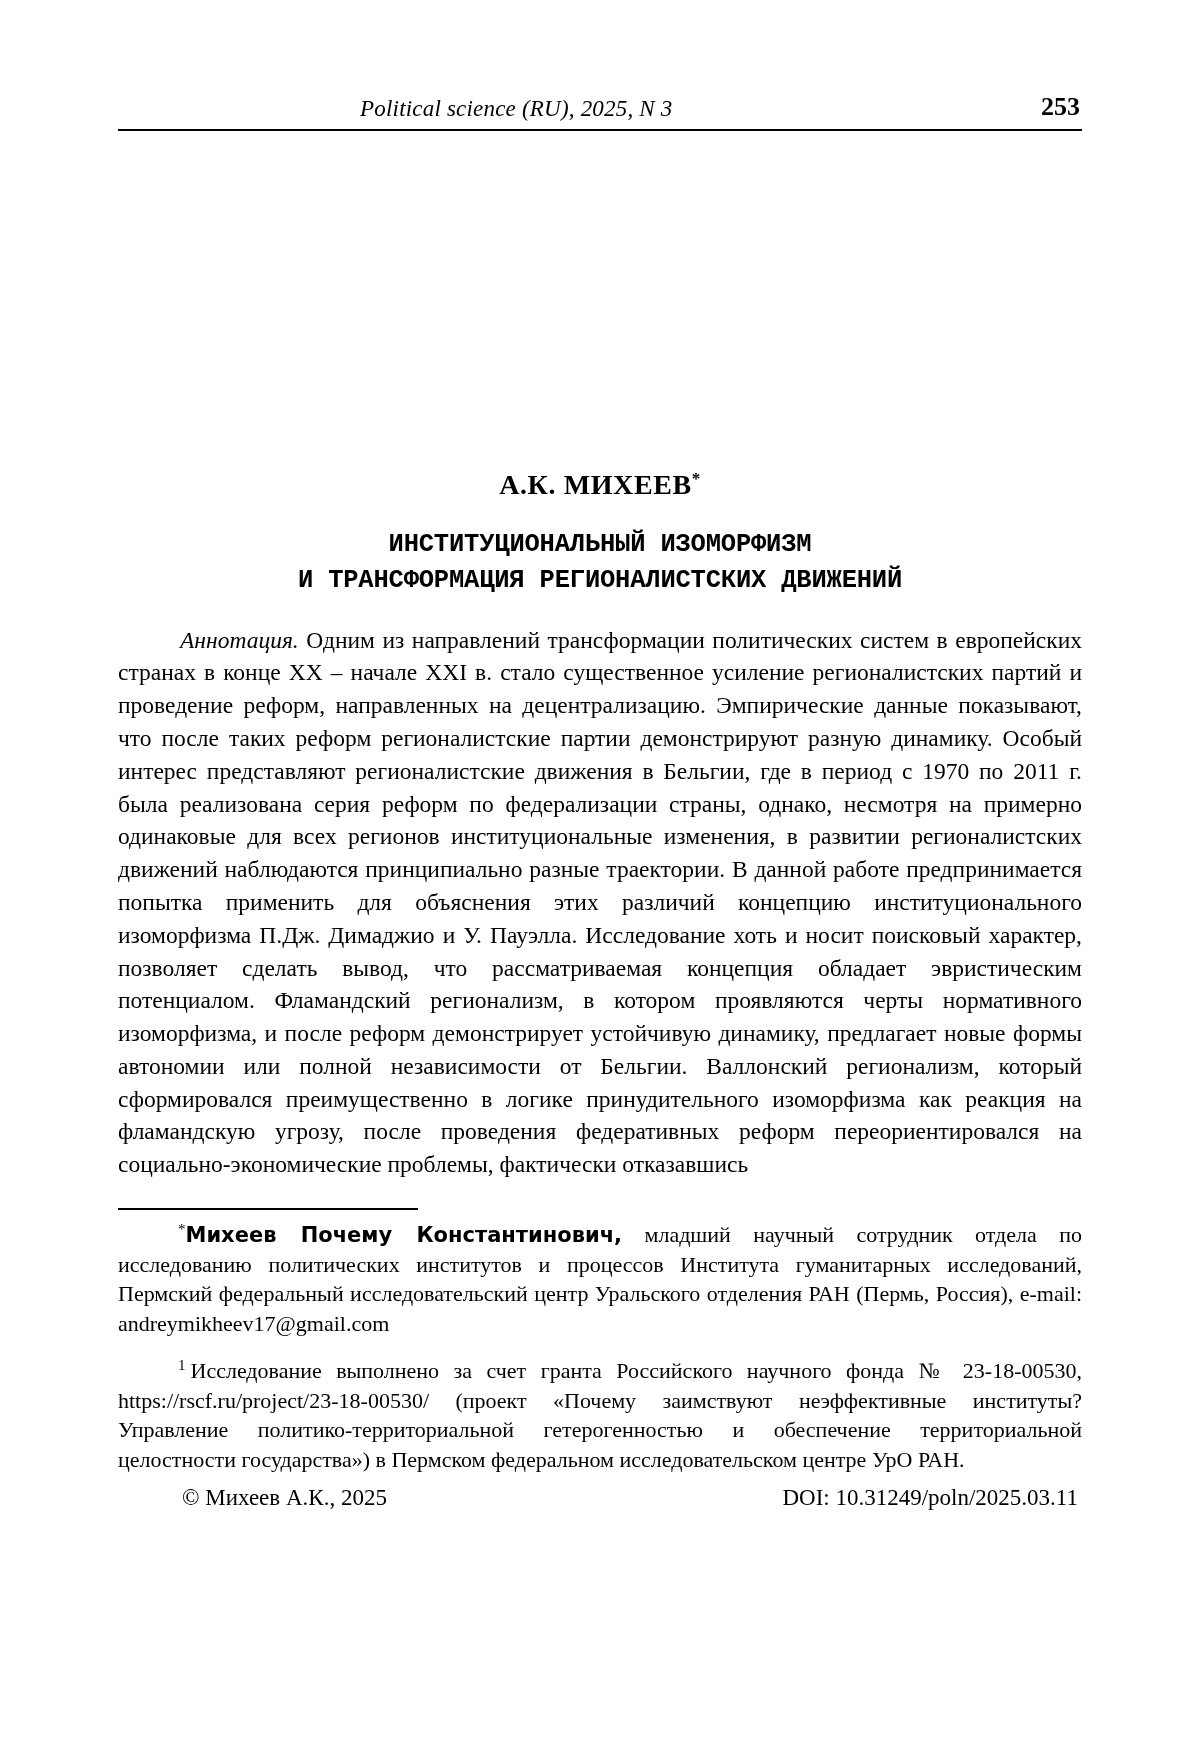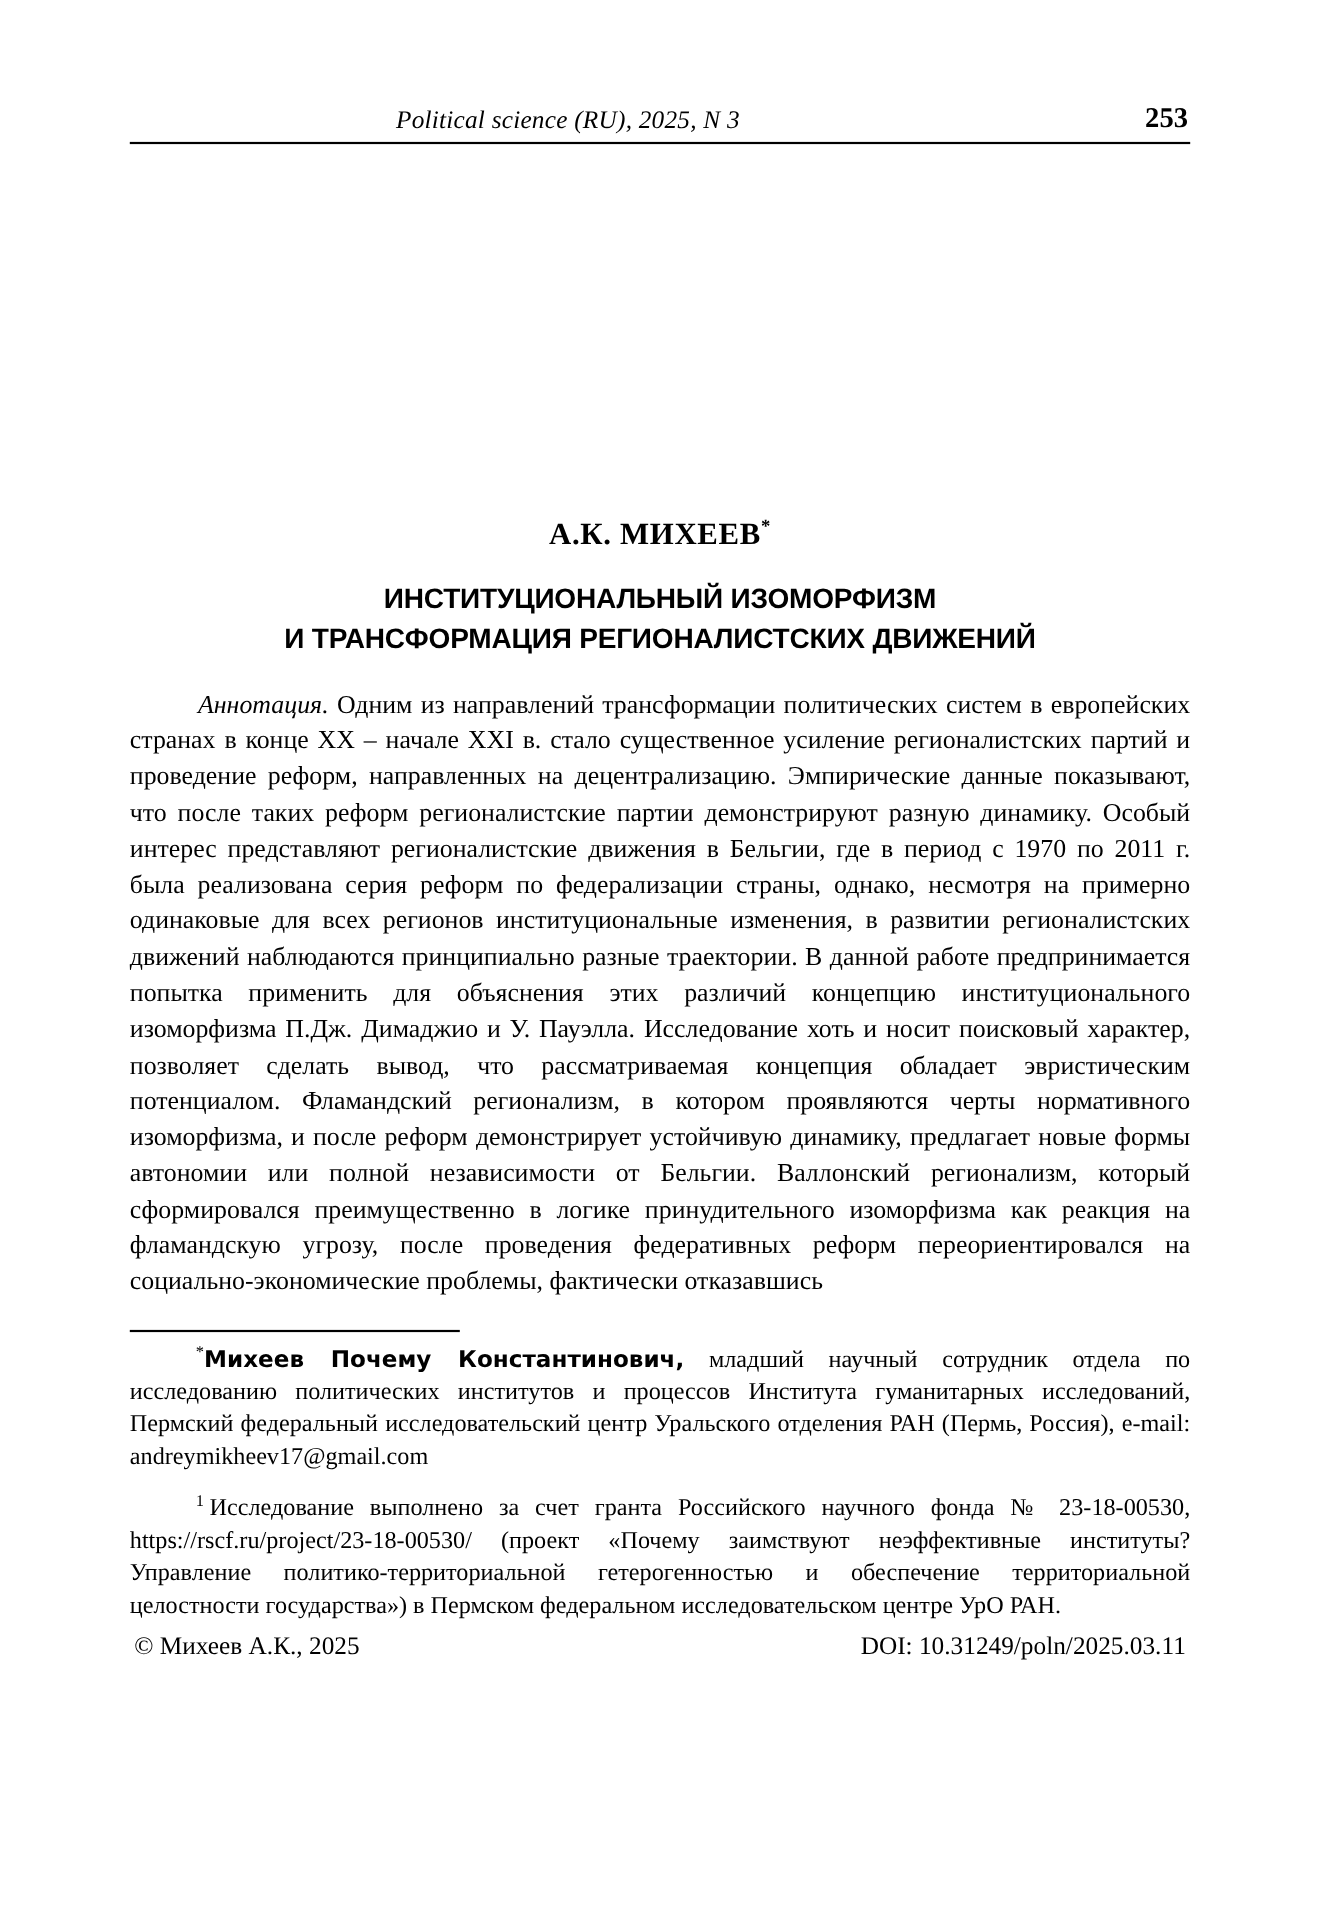--- a/index.html
+++ b/index.html
@@ -56,21 +56,21 @@
     font-size: 28px;
     letter-spacing: 0.6px;
     margin-top: 338px;
   }
   .author-line sup {
     font-size: 17px;
     vertical-align: super;
   }
   .article-title {
     text-align: center;
-    font-family: Liberation Sans, sans-serif;
+    font-family: Liberation Mono, monospace;
     font-weight: bold;
     font-size: 25.5px;
     line-height: 1.38;
     letter-spacing: -0.2px;
     margin-top: 26px;
   }
   .article-title sup {
     font-size: 16px;
     vertical-align: super;
   }
@@ -125,20 +125,21 @@
 
   .bottom-line {
     display: flex;
     justify-content: space-between;
     align-items: baseline;
     font-size: 23px;
     margin-top: 11px;
     padding: 0 4px;
   }
   .bottom-line .copy {
+    margin-left: 60px;
   }
 </style>
 </head>
 <body>
 
 <div class="page">
   <div class="content">
 
     <div class="runhead">
       <span class="runhead-title">Political science (RU), 2025, N 3</span>

